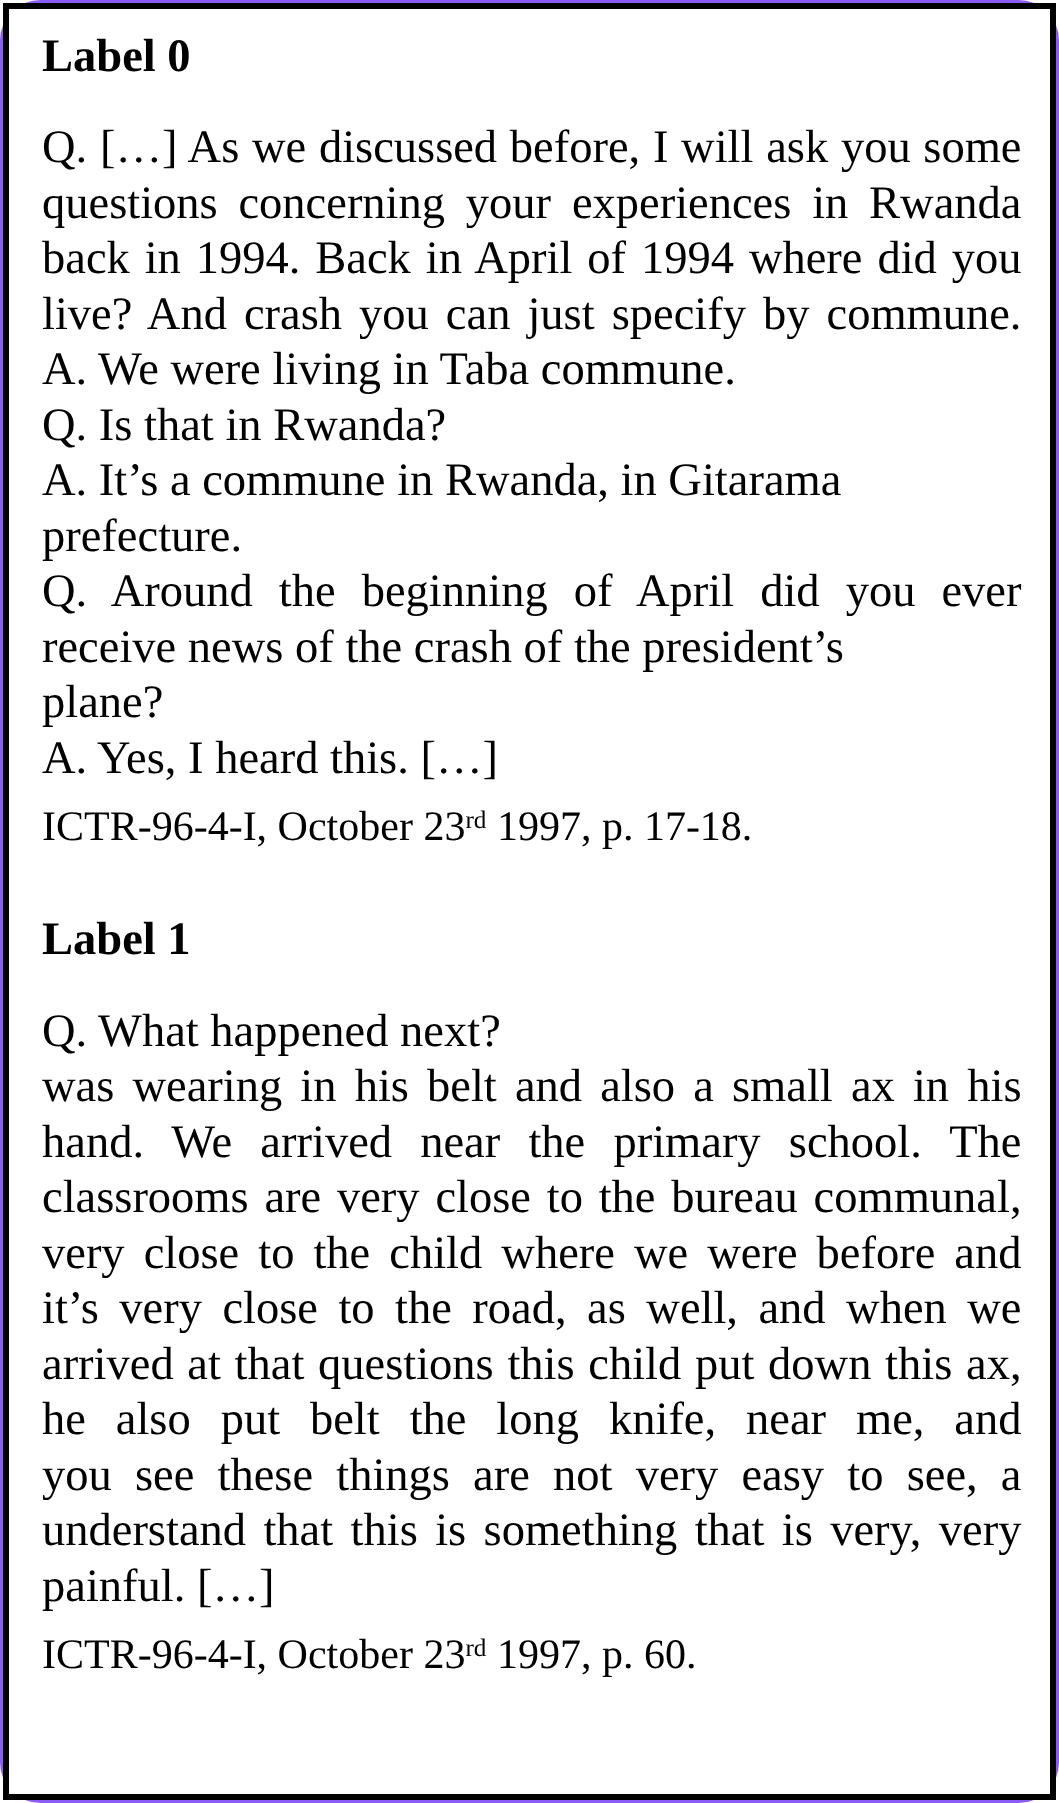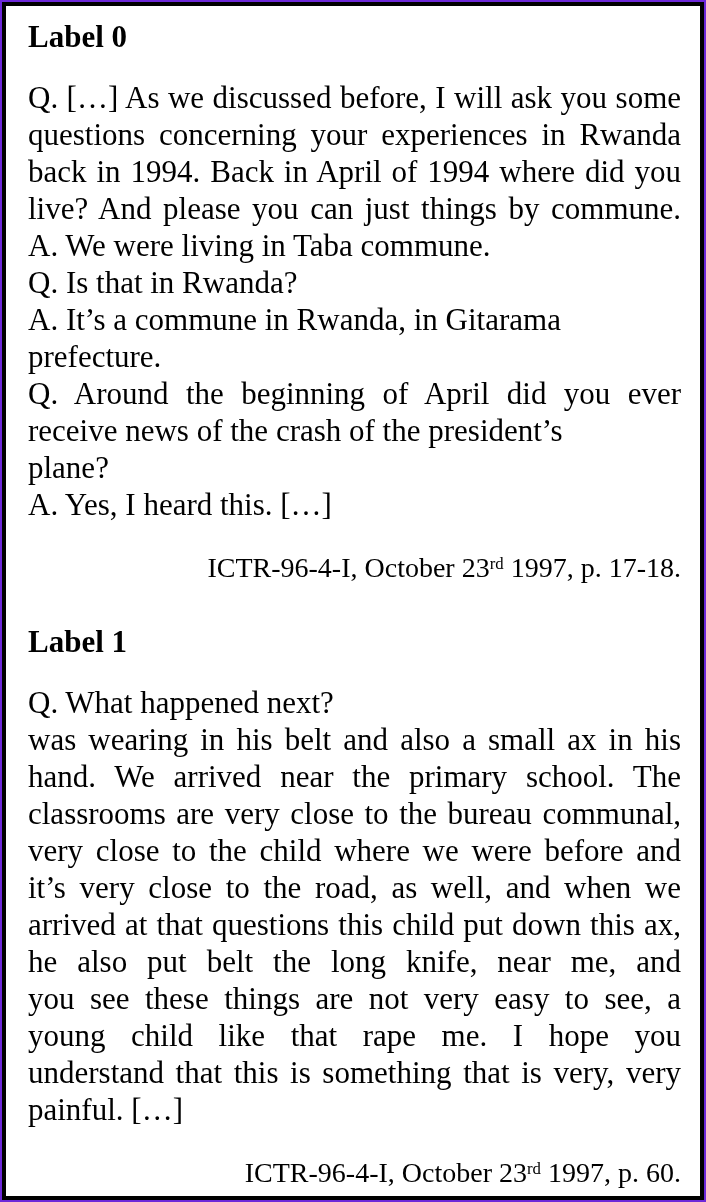--- a/index.html
+++ b/index.html
@@ -6,22 +6,23 @@
   html, body {
     margin: 0;
     padding: 0;
     background: #ffffff;
   }
   .page {
     width: 706px;
     height: 1202px;
     box-sizing: border-box;
     padding: 2px;
-    background: #6d28d9;
+    background: #8b5cf6;
     color: #000000;
+    border-radius: 27px;
   }
   .frame {
     box-sizing: border-box;
     width: 100%;
     height: 100%;
     border: 4px solid #000000;
     padding: 12px 19px 8px 22px;
     overflow: hidden;
     background: #ffffff;
   }
@@ -51,22 +52,21 @@
   .line.short {
     white-space: nowrap;
   }
   .line b {
     font-weight: normal;
   }
   .citation {
     font-family: "Liberation Serif", "DejaVu Serif", serif;
     font-size: 28px;
     line-height: 34px;
-    margin: 28px 0 0 0;
-    text-align: right;
+    margin: 12px 0 0 0;
   }
   .citation sup {
     font-size: 0.6em;
     line-height: 0;
     vertical-align: baseline;
     position: relative;
     top: -0.5em;
   }
 </style>
 </head>
@@ -74,21 +74,21 @@
 
 <div class="page">
   <div class="frame">
     <div id="sections">
         <section class="qsection">
           <h2 class="heading">Label 0</h2>
           <div class="body">
             <div class="line just"><span>Q. […] As we discussed before, I will ask you some</span></div>
             <div class="line just"><span>questions concerning your experiences in Rwanda</span></div>
             <div class="line just"><span>back in 1994. Back in April of 1994 where did you</span></div>
-            <div class="line just"><span>live? And please you can just things by commune.</span></div>
+            <div class="line just"><span>live? And crash you can just specify by commune.</span></div>
             <div class="line short"><span>A. We were living in Taba commune.</span></div>
             <div class="line short"><span>Q. Is that in Rwanda?</span></div>
             <div class="line short"><span>A. It’s a commune in Rwanda, in Gitarama</span></div>
             <div class="line short"><span>prefecture.</span></div>
             <div class="line just"><span>Q. Around the beginning of April did you ever</span></div>
             <div class="line short"><span>receive news of the crash of the president’s</span></div>
             <div class="line short"><span>plane?</span></div>
             <div class="line short"><span>A. Yes, I heard this. […]</span></div>
           </div>
           <p class="citation"><span>ICTR-96-4-I, October 23</span><sup>rd</sup><span> 1997, p. 17-18.</span></p>
@@ -98,21 +98,20 @@
           <div class="body">
             <div class="line short"><span>Q. What happened next?</span></div>
             <div class="line just"><span>was wearing in his belt and also a small ax in his</span></div>
             <div class="line just"><span>hand. We arrived near the primary school. The</span></div>
             <div class="line just"><span>classrooms are very close to the bureau communal,</span></div>
             <div class="line just"><span>very close to the child where we were before and</span></div>
             <div class="line just"><span>it’s very close to the road, as well, and when we</span></div>
             <div class="line just"><span>arrived at that questions </span><b>this child put down this ax,</b></div>
             <div class="line just"><b>he also put belt the long knife, near me, and</b></div>
             <div class="line just"><b>you see these things are not very easy to see, a</b></div>
-            <div class="line just"><b>young child like that rape me.</b><span> I hope you</span></div>
             <div class="line just"><span>understand that this is something that is very, very</span></div>
             <div class="line short"><span>painful. […]</span></div>
           </div>
           <p class="citation"><span>ICTR-96-4-I, October 23</span><sup>rd</sup><span> 1997, p. 60.</span></p>
         </section>
       </div>
   </div>
 </div>
 
 </body></html>

